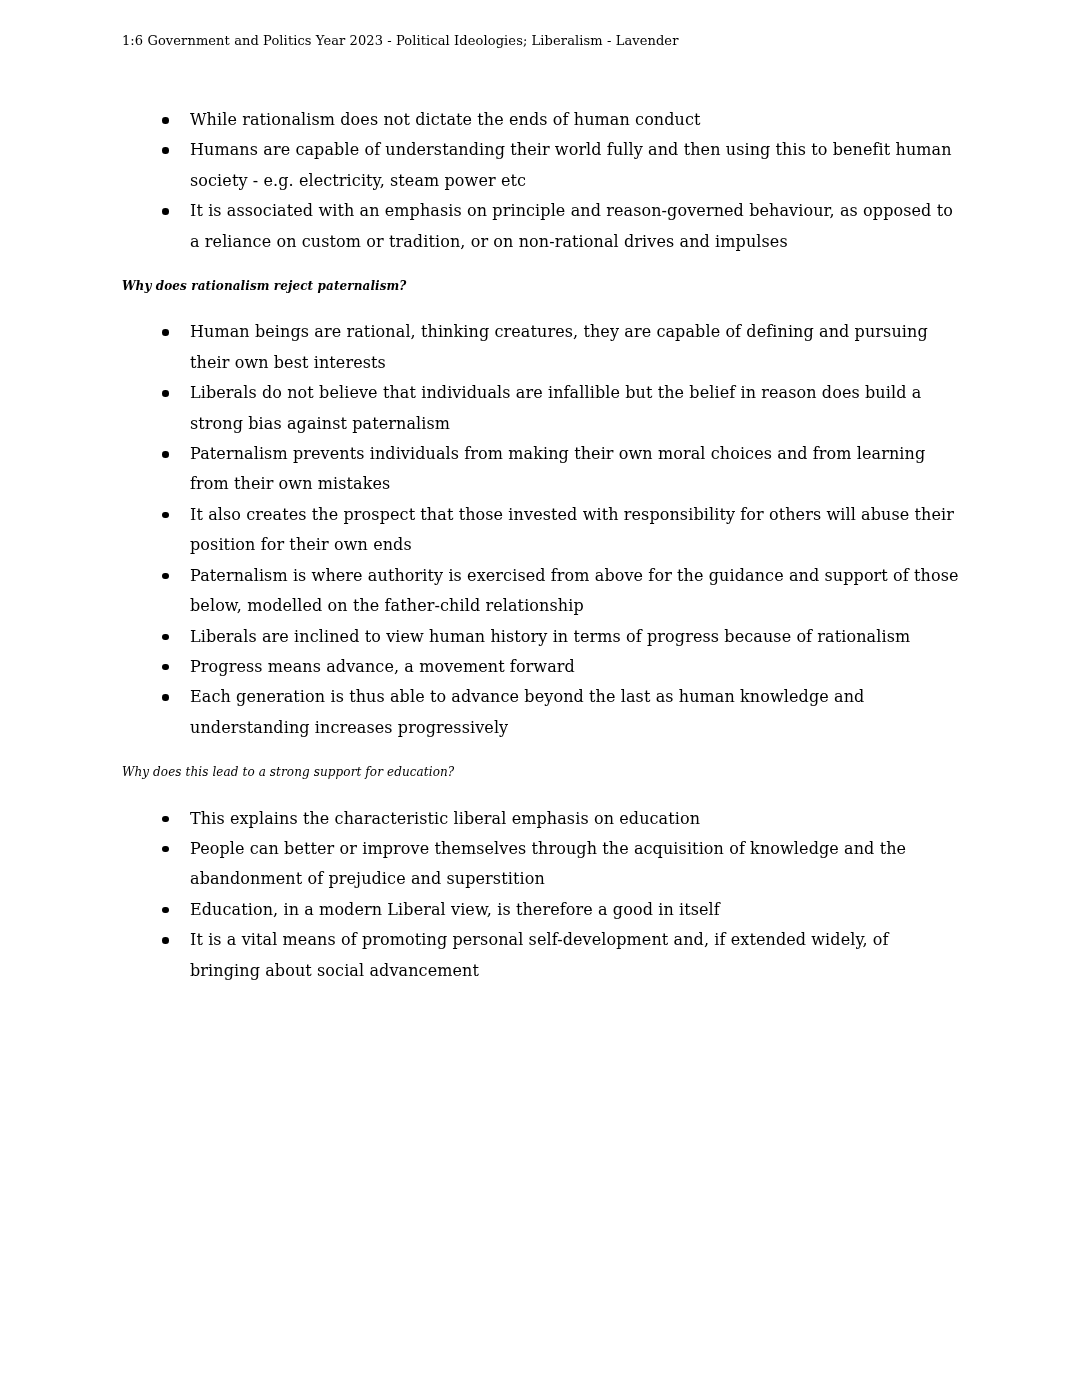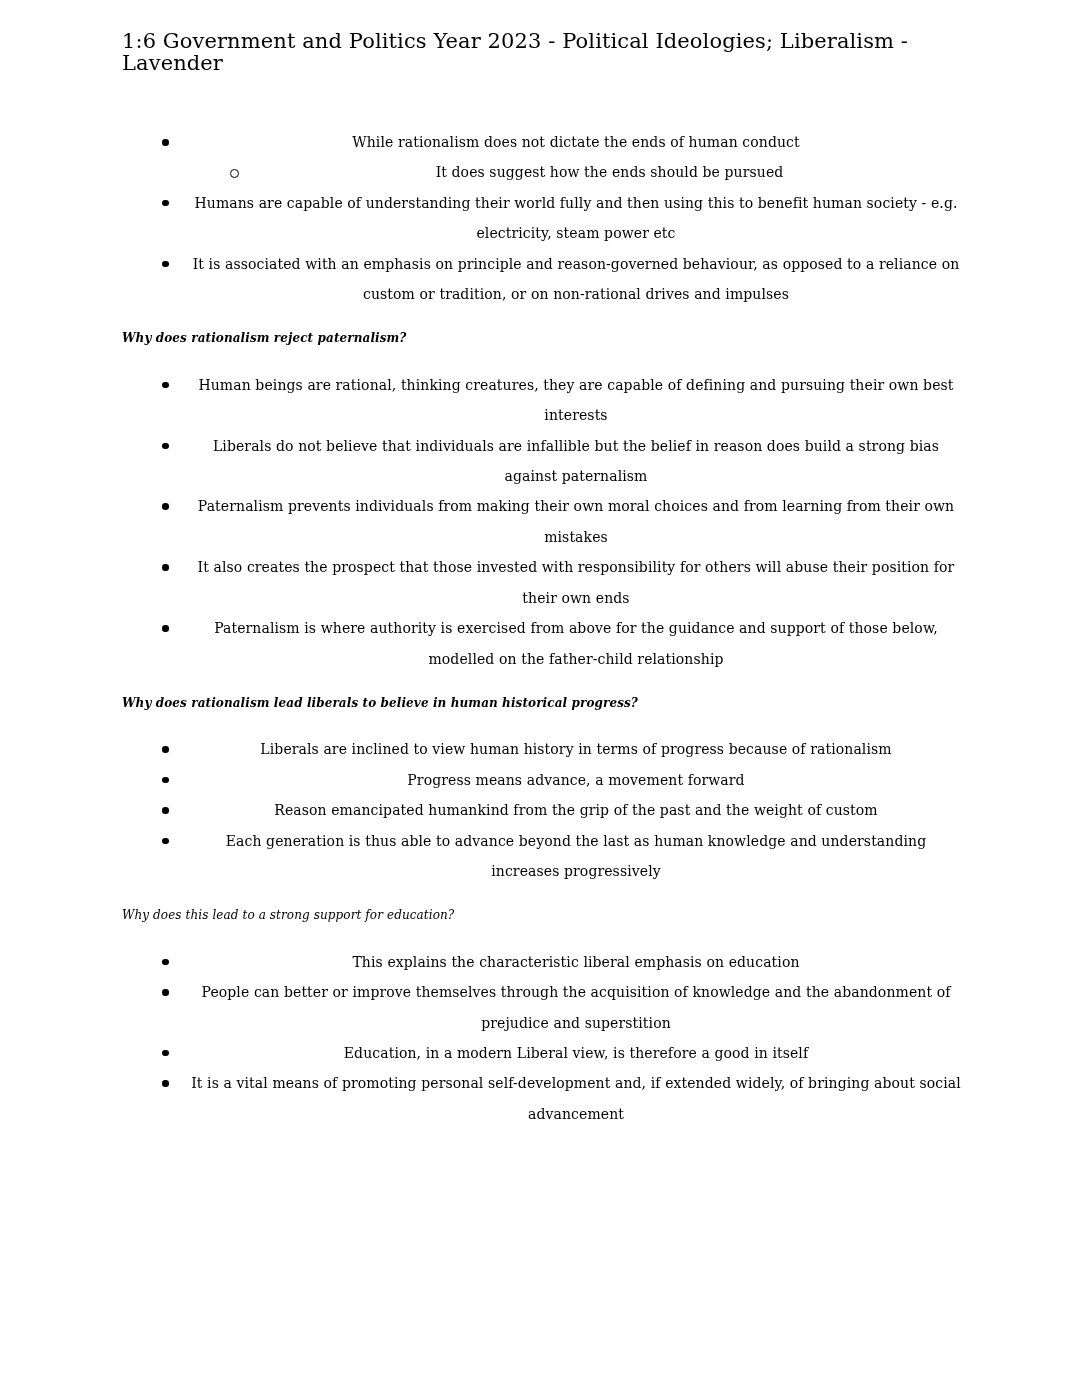--- a/index.html
+++ b/index.html
@@ -11,36 +11,35 @@
     color: #000000;
     overflow: hidden;
   }
   .page {
     width: 1080px;
     height: 1397px;
     background: #ffffff;
     padding: 30px 118px 0 122px;
   }
   .doc-header {
-    font-size: 21px;
+    font-size: 13px;
     line-height: 22px;
     margin-bottom: 53px;
     letter-spacing: 0.1px;
   }
   ul.bullets {
     list-style: none;
     padding-left: 68px;
     margin: 0;
   }
   ul.bullets li {
     position: relative;
-    font-size: 14px;
+    font-size: 16px;
     line-height: 30.4px;
     letter-spacing: 0.1px;
-    text-align: center;
   }
   ul.bullets > li::before {
     content: "";
     position: absolute;
     left: -28px;
     top: 12px;
     width: 6.5px;
     height: 6.5px;
     border-radius: 50%;
     background: #000000;
@@ -76,25 +75,20 @@
 </head>
 <body>
 
 <div class="page">
 
   <div class="doc-header">1:6 Government and Politics Year 2023 - Political Ideologies; Liberalism - Lavender</div>
 
   <ul class="bullets">
     <li>
       <span>While rationalism does not dictate the ends of human conduct</span>
-      <ul class="sub">
-        <li>
-          <span>It does suggest how the ends should be pursued</span>
-        </li>
-      </ul>
     </li>
     <li>
       <span>Humans are capable of understanding their world fully and then using this to benefit human society - e.g. electricity, steam power etc</span>
     </li>
     <li>
       <span>It is associated with an emphasis on principle and reason-governed behaviour, as opposed to a reliance on custom or tradition, or on non-rational drives and impulses</span>
     </li>
   </ul>
 
   <p class="heading bold">Why does rationalism reject paternalism?</p>
@@ -110,31 +104,27 @@
       <span>Paternalism prevents individuals from making their own moral choices and from learning from their own mistakes</span>
     </li>
     <li>
       <span>It also creates the prospect that those invested with responsibility for others will abuse their position for their own ends</span>
     </li>
     <li>
       <span>Paternalism is where authority is exercised from above for the guidance and support of those below, modelled on the father-child relationship</span>
     </li>
   </ul>
 
-  <p class="heading bold">Why does rationalism lead liberals to believe in human historical progress?</p>
 
   <ul class="bullets">
     <li>
       <span>Liberals are inclined to view human history in terms of progress because of rationalism</span>
     </li>
     <li>
       <span>Progress means advance, a movement forward</span>
-    </li>
-    <li>
-      <span>Reason emancipated humankind from the grip of the past and the weight of custom</span>
     </li>
     <li>
       <span>Each generation is thus able to advance beyond the last as human knowledge and understanding increases progressively</span>
     </li>
   </ul>
 
   <p class="heading">Why does this lead to a strong support for education?</p>
 
   <ul class="bullets">
     <li>

